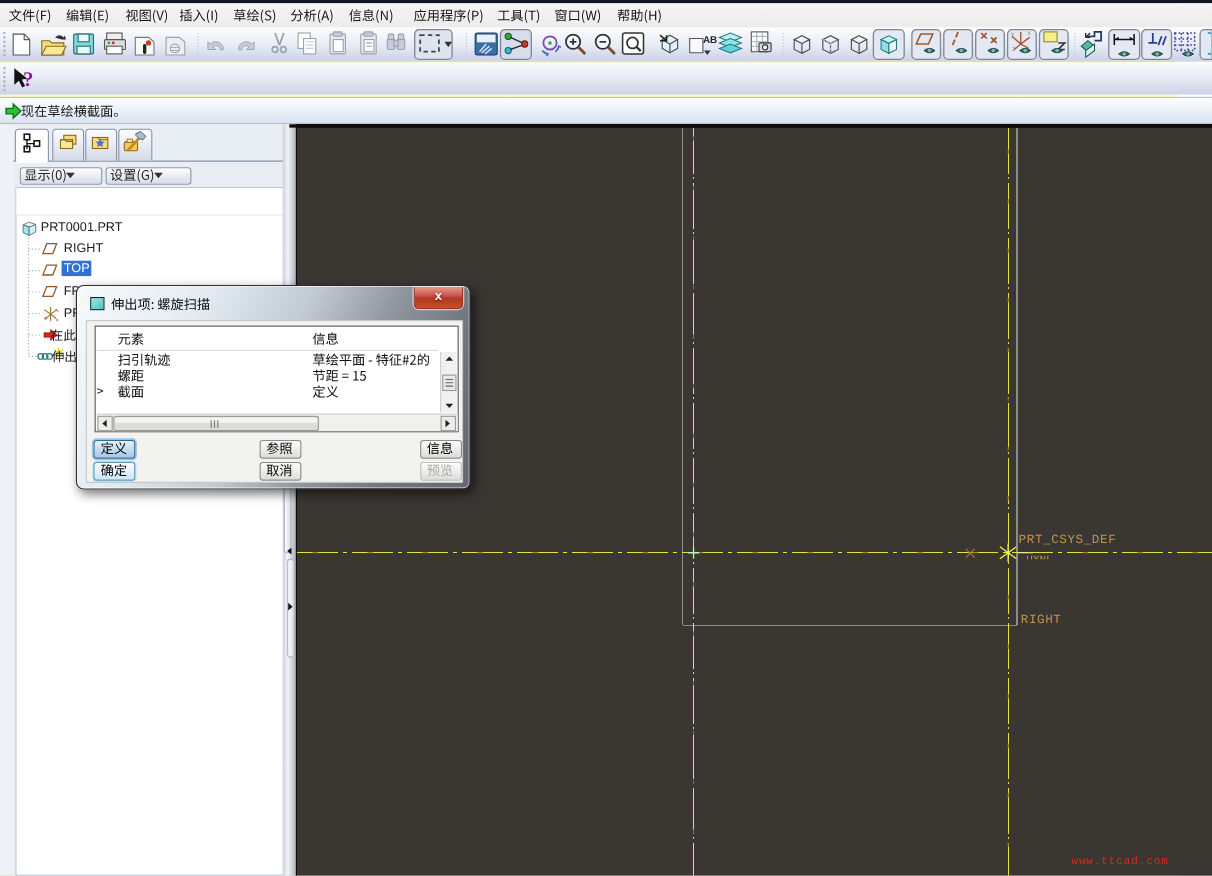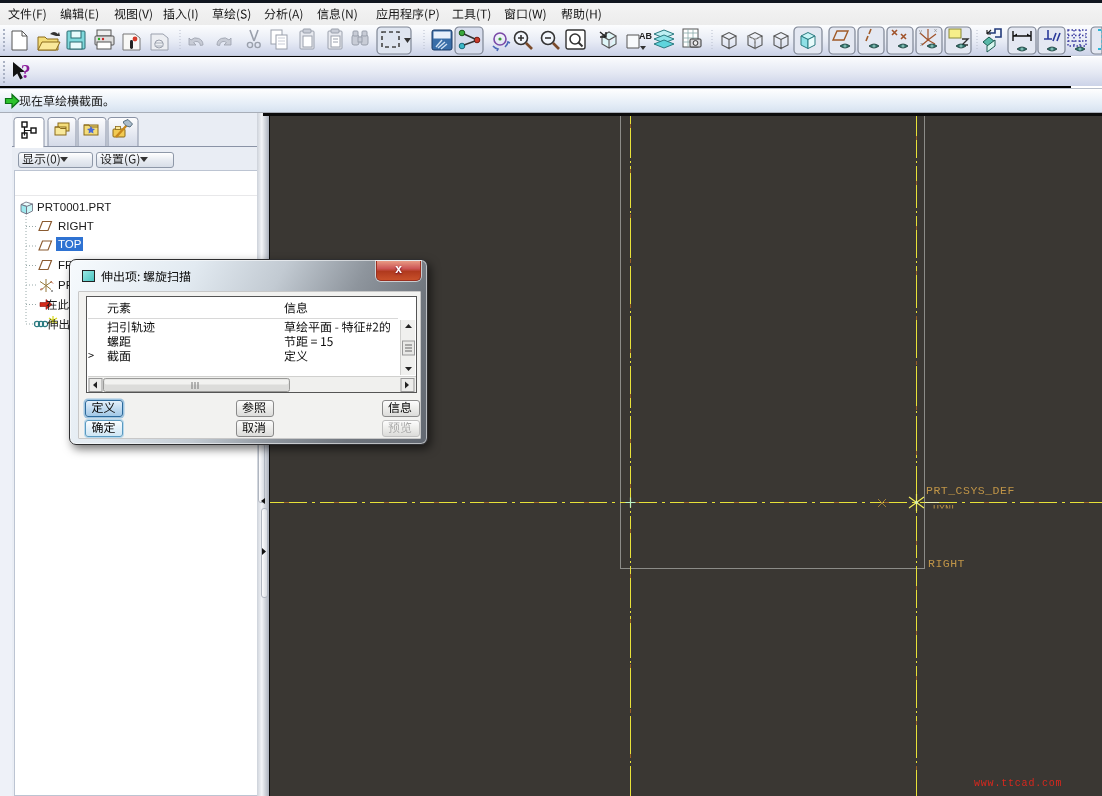--- a/index.html
+++ b/index.html
@@ -1,15 +1,15 @@
 <!DOCTYPE html>
 <html><head><meta charset="utf-8"><title>x</title><style>
 *{margin:0;padding:0;box-sizing:border-box}
 html,body{width:1102px;height:796px;overflow:hidden;font-family:"Liberation Sans",sans-serif}
-#root{position:absolute;left:0;top:0;width:1071px;height:796px;background:#000000}
+#root{position:absolute;left:0;top:0;width:1071px;height:796px;background:#fef9c3}
 .ovl{position:absolute;left:0;top:0;pointer-events:none}
 #topline{position:absolute;left:0;top:0;width:1102px;height:3px;background:#10161f}
 #menubar{position:absolute;left:0;top:3px;width:1102px;height:22px;background:linear-gradient(#f4f4f4,#ececec)}
 #tb1{position:absolute;left:0;top:25px;width:1102px;height:31px;background:linear-gradient(#fcfdfe,#e7ebf5 55%,#ccd3e8);border-bottom:1px solid #c3cada}
 #tb2{position:absolute;left:0;top:57px;width:1102px;height:29px;background:linear-gradient(#fafbfd,#e4e8f3 55%,#ccd3e8)}
 #msgbar{position:absolute;left:0;top:88px;width:1102px;height:25px;background:linear-gradient(#fefefe,#e3ecf6 70%,#d7e2f0);border-top:1px solid #b8bfcc;border-bottom:1px solid #a8aeb8}
 #main{position:absolute;left:0;top:113px;width:1102px;height:683px;background:#eef1f8}
 #nav{position:absolute;left:12px;top:113px;width:257px;height:683px;background:#e9edf4}
 #tree{position:absolute;left:2px;top:57px;width:253px;height:626px;background:#fff;border:1px solid #bcc4d2}
 #treehdr{position:absolute;left:3px;top:58px;width:251px;height:25px;background:#fff;border-bottom:1px solid #e8e8ea}

